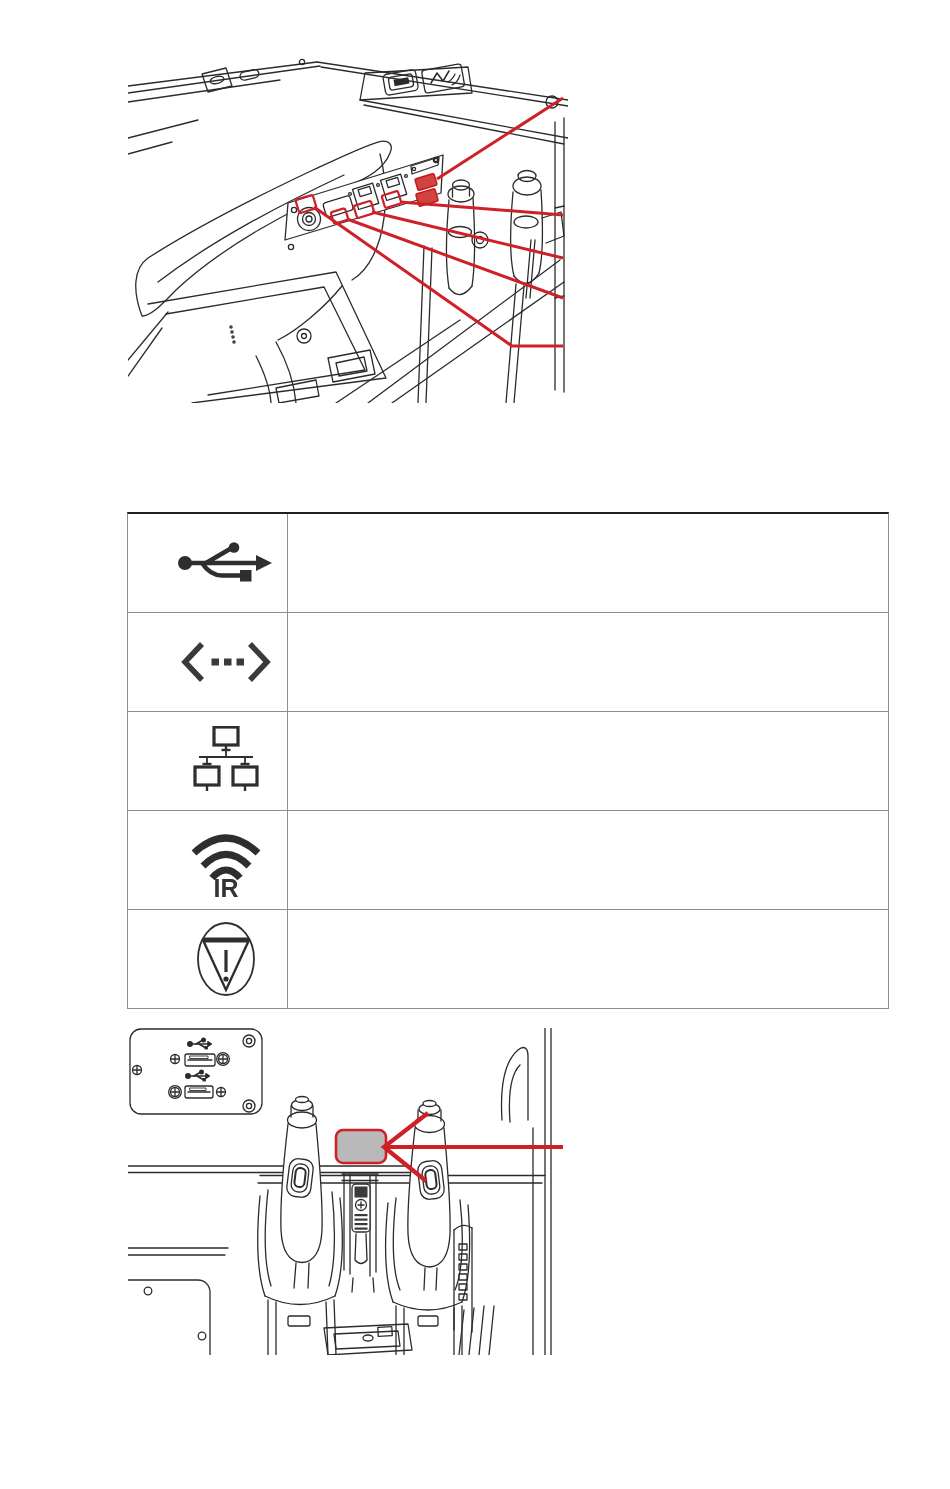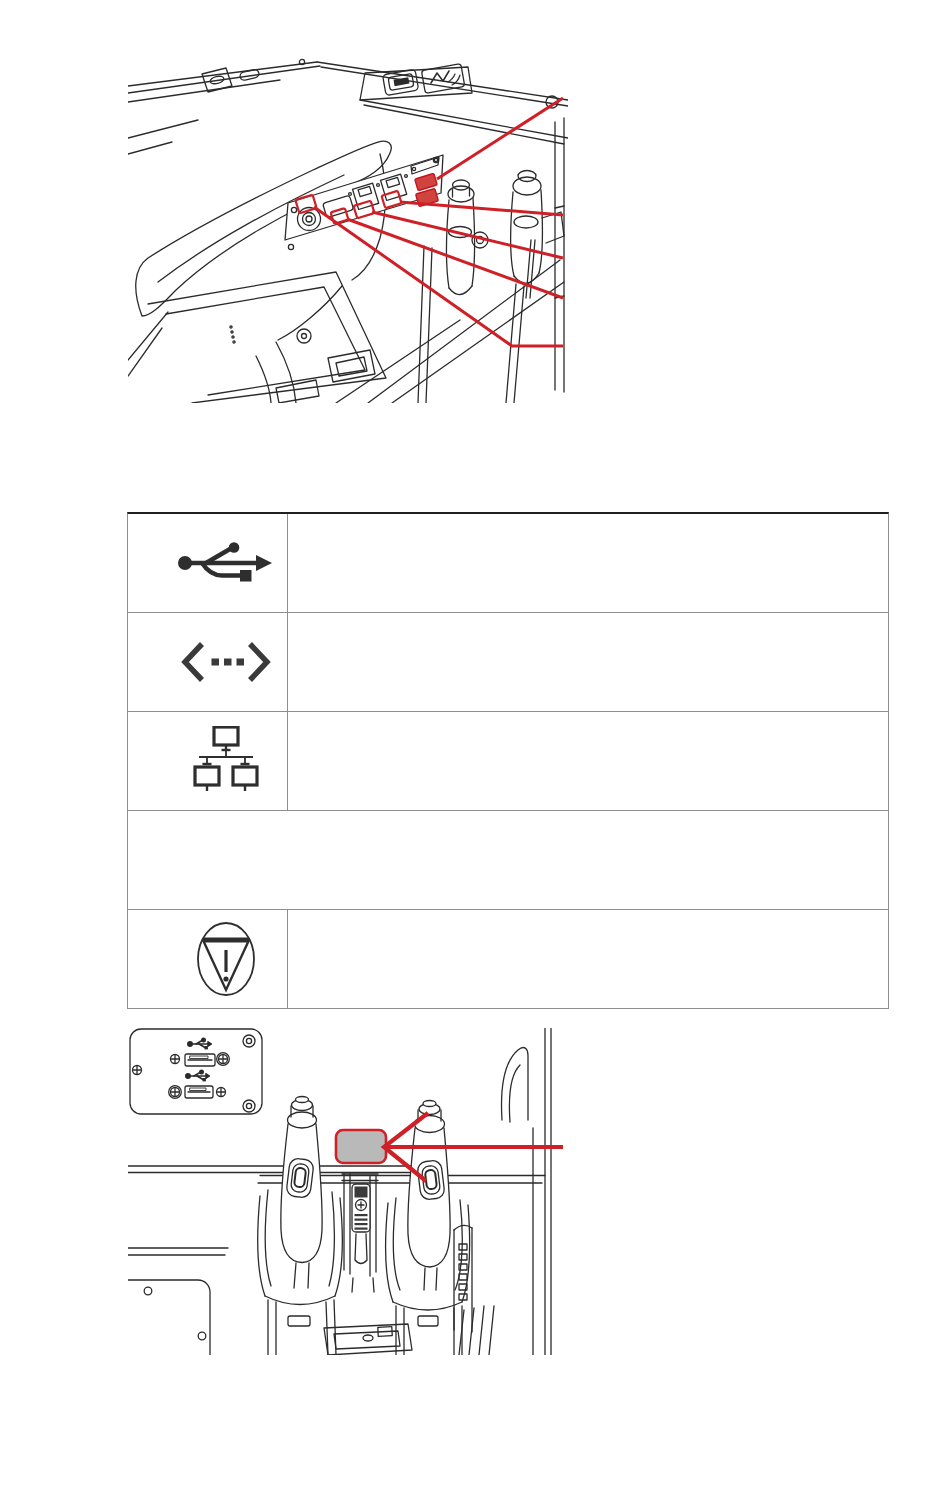--- a/index.html
+++ b/index.html
@@ -216,20 +216,30 @@
           <rect class="inkstroke" x="4" y="41" width="24" height="18" stroke-width="3.2"></rect>
           <rect class="inkstroke" x="42" y="41" width="24" height="18" stroke-width="3.2"></rect>
           <path class="inkstroke" d="M16,59 V65" stroke-width="2.4"></path>
           <path class="inkstroke" d="M54,59 V65" stroke-width="2.4"></path>
         </svg>
       </div>
       <div class="desc-cell"></div>
     </div>
 
     <div class="sym-row">
+      <div class="icon-cell">
+        <svg width="76" height="78" viewBox="0 0 76 78">
+          <g stroke="#2e2e2e" stroke-width="7" fill="none" stroke-linecap="butt">
+            <path d="M6,32 Q38,2 70,32"></path>
+            <path d="M15,45 Q38,22 61,45"></path>
+            <path d="M24,57 Q38,41 52,57"></path>
+          </g>
+          <text x="38" y="76" text-anchor="middle" font-family="Liberation Sans, sans-serif" font-size="25" font-weight="bold" fill="#333333">IR</text>
+        </svg>
+      </div>
       <div class="desc-cell"></div>
     </div>
 
     <div class="sym-row">
       <div class="icon-cell">
         <svg width="64" height="78" viewBox="0 0 64 78">
           <ellipse class="inkstroke" cx="32" cy="39" rx="28" ry="36" stroke-width="1.8"></ellipse>
           <path class="inkstroke" d="M9,20 L32,70 L55,20" stroke-width="2.4"></path>
           <path class="inkstroke" d="M9,20 H55" stroke-width="5"></path>
           <path class="inkstroke" d="M32,30 V52" stroke-width="3.2"></path>

